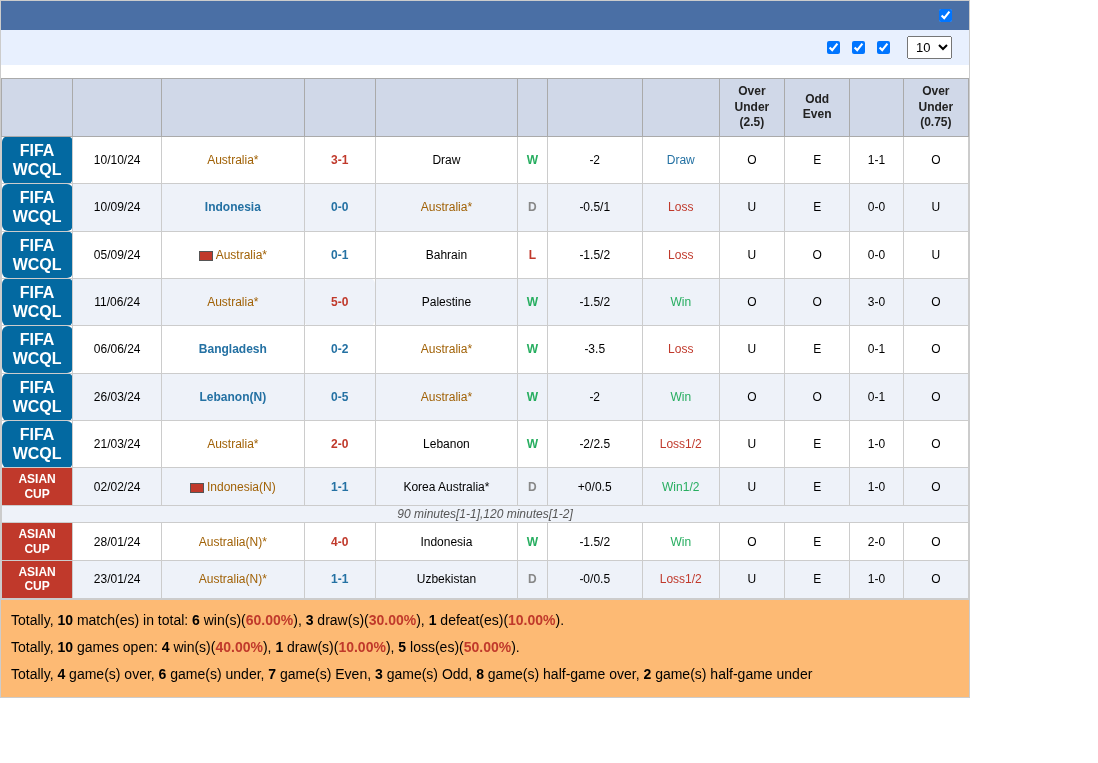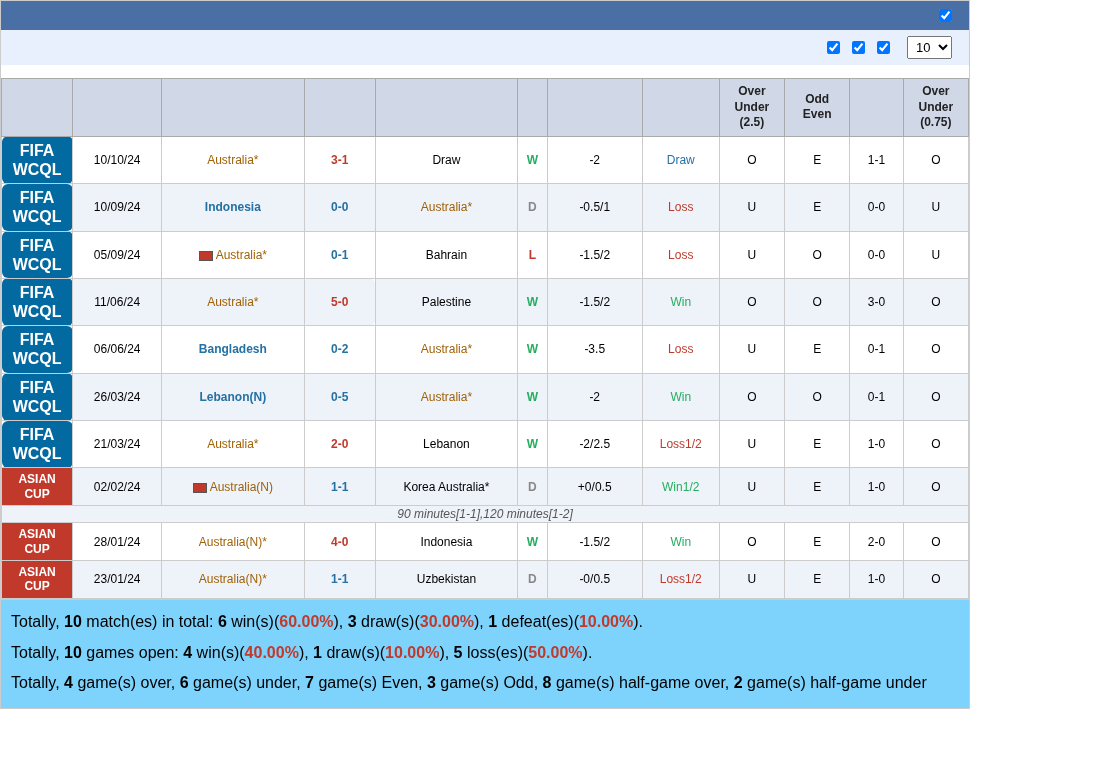--- a/index.html
+++ b/index.html
@@ -37,21 +37,21 @@
     
     .badge-w { color: #27ae60; font-weight: bold; }
     .badge-d { color: #888; font-weight: bold; }
     .badge-l { color: #c0392b; font-weight: bold; }
     
     .odds-draw { color: #2471a3; }
     .odds-win { color: #27ae60; }
     .odds-loss { color: #c0392b; }
     
     
-    .summary { padding: 8px 10px; font-size: 16px; border-top: 1px solid #ccc; line-height: 1.8; background: #7dd3fc; }
+    .summary { padding: 8px 10px; font-size: 14px; border-top: 1px solid #ccc; line-height: 1.8; background: #fdba74; }
     .summary p { margin-bottom: 2px; }
     .bold { font-weight: bold; }
     .red { color: #c0392b; font-weight: bold; }
     
     .th-multi { line-height: 1.3; }
     
     .header-row th:nth-child(1) { width: 60px; }
     .header-row th:nth-child(2) { width: 75px; }
     .header-row th:nth-child(3) { width: 120px; }
     .header-row th:nth-child(4) { width: 60px; }
@@ -213,21 +213,21 @@
     <td>-2/2.5</td>
     <td class="odds-loss">Loss1/2</td>
     <td>U</td>
     <td>E</td>
     <td>1-0</td>
     <td>O</td>
   </tr>
         <tr class="row-even">
     <td class="comp-cell">ASIAN<br>CUP</td>
     <td>02/02/24</td>
-    <td><span style="display:inline-block;width:14px;height:10px;background:#c0392b;border:1px solid #555;margin-right:3px;vertical-align:middle;font-size:9px;"></span><span class="team-red">Australia(N)</span></td>
+    <td><span style="display:inline-block;width:14px;height:10px;background:#c0392b;border:1px solid #555;margin-right:3px;vertical-align:middle;font-size:9px;"></span><span class="team-red">Indonesia(N)</span></td>
     <td class="result-blue">1-1</td>
     <td><span class="">Korea Australia*</span></td>
     <td class="badge-d">D</td>
     <td>+0/0.5</td>
     <td class="odds-win">Win1/2</td>
     <td>U</td>
     <td>E</td>
     <td>1-0</td>
     <td>O</td>
   </tr>

